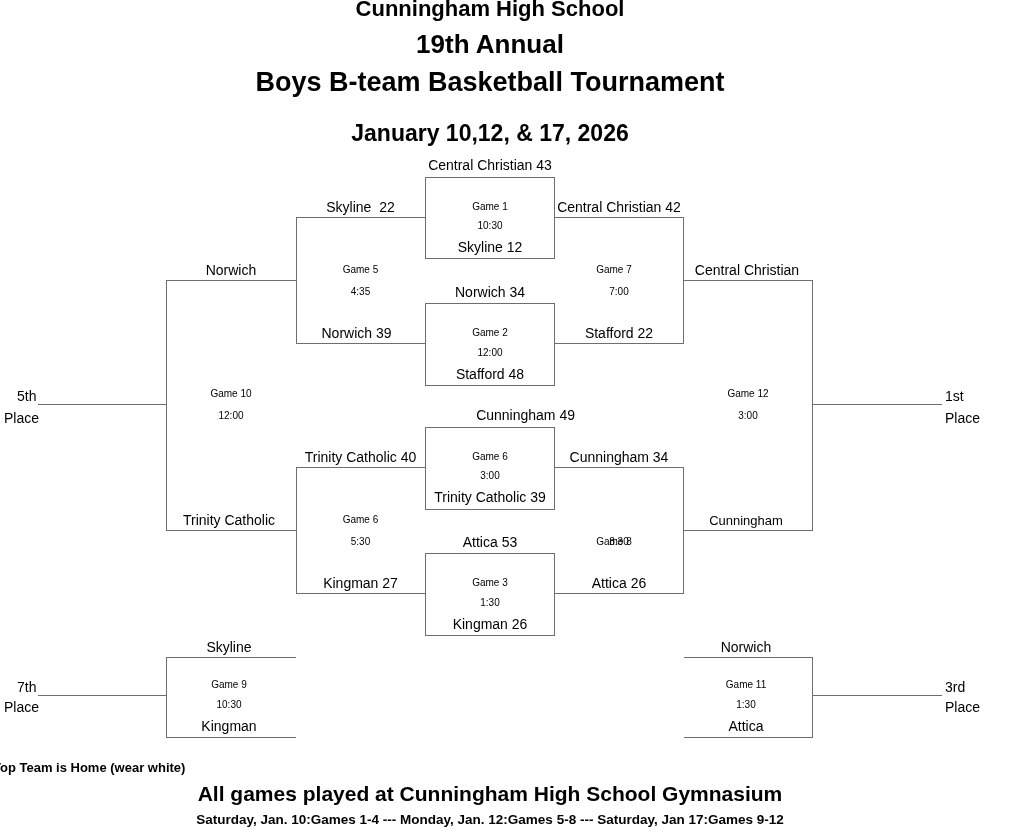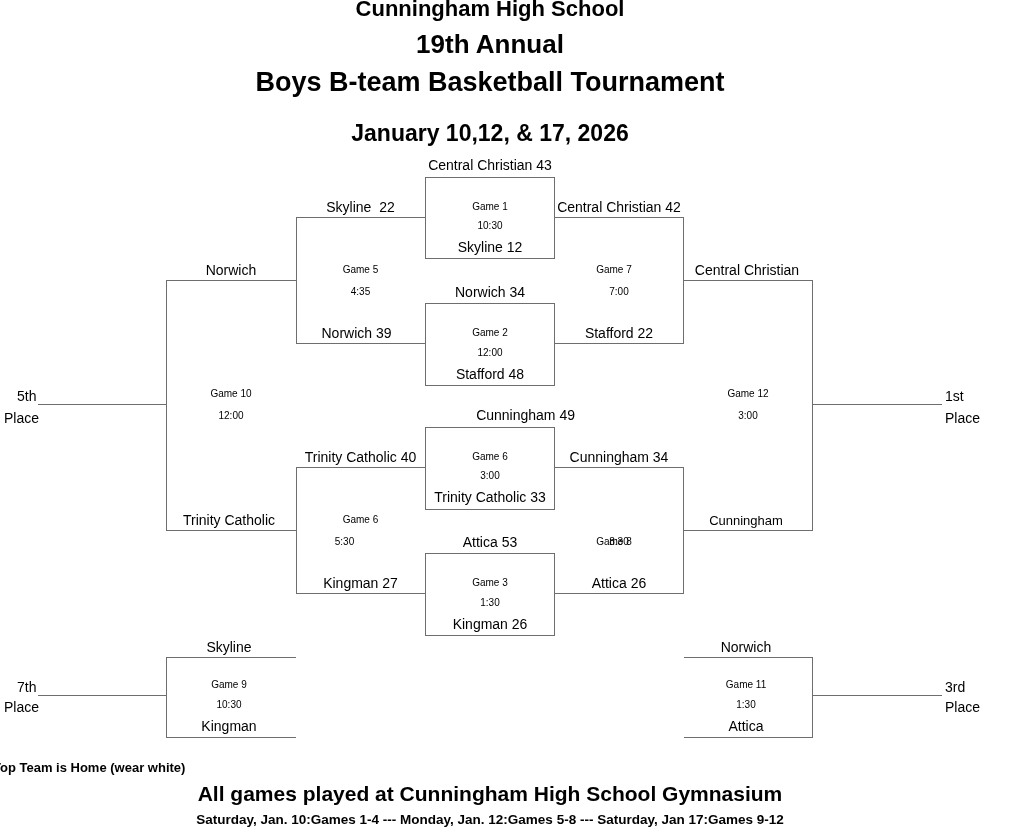--- a/index.html
+++ b/index.html
@@ -32,21 +32,21 @@
 <div class="team" style="left:405px;width:170px;top:284px;">Norwich 34</div>
 <div class="box" style="left:425px;top:303px;width:130px;height:83px;"></div>
 <div class="game" style="left:425px;width:130px;top:327px;">Game 2</div>
 <div class="game" style="left:425px;width:130px;top:347px;">12:00</div>
 <div class="team" style="left:425px;width:130px;top:366px;">Stafford 48</div>
 
 <div class="team" style="left:405px;width:170px;top:407px;text-align:right;">Cunningham 49</div>
 <div class="box" style="left:425px;top:427px;width:130px;height:83px;"></div>
 <div class="game" style="left:425px;width:130px;top:451px;">Game 6</div>
 <div class="game" style="left:425px;width:130px;top:470px;">3:00</div>
-<div class="team" style="left:410px;width:160px;top:489px;">Trinity Catholic 33</div>
+<div class="team" style="left:410px;width:160px;top:489px;">Trinity Catholic 39</div>
 
 <div class="team" style="left:405px;width:170px;top:534px;">Attica 53</div>
 <div class="box" style="left:425px;top:553px;width:130px;height:83px;"></div>
 <div class="game" style="left:425px;width:130px;top:577px;">Game 3</div>
 <div class="game" style="left:425px;width:130px;top:597px;">1:30</div>
 <div class="team" style="left:425px;width:130px;top:616px;">Kingman 26</div>
 
 <div class="line h" style="left:296px;top:217px;width:129px;"></div>
 <div class="line h" style="left:296px;top:343px;width:129px;"></div>
 <div class="line v" style="left:296px;top:217px;height:127px;"></div>
@@ -61,21 +61,21 @@
 <div class="team" style="left:544px;width:150px;top:199px;">Central Christian 42</div>
 <div class="game" style="left:554px;width:120px;top:264px;">Game 7</div>
 <div class="game" style="left:554px;width:130px;top:286px;">7:00</div>
 <div class="team" style="left:554px;width:130px;top:325px;">Stafford 22</div>
 
 <div class="line h" style="left:296px;top:467px;width:129px;"></div>
 <div class="line h" style="left:296px;top:593px;width:129px;"></div>
 <div class="line v" style="left:296px;top:467px;height:127px;"></div>
 <div class="team" style="left:286px;width:149px;top:449px;">Trinity Catholic 40</div>
 <div class="game" style="left:296px;width:129px;top:514px;">Game 6</div>
-<div class="game" style="left:280px;width:129px;top:536px;">5:30</div>
+<div class="game" style="left:296px;width:129px;top:536px;">5:30</div>
 <div class="team" style="left:296px;width:129px;top:575px;">Kingman 27</div>
 
 <div class="line h" style="left:554px;top:467px;width:130px;"></div>
 <div class="line h" style="left:554px;top:593px;width:130px;"></div>
 <div class="line v" style="left:683px;top:467px;height:127px;"></div>
 <div class="team" style="left:554px;width:130px;top:449px;">Cunningham 34</div>
 <div class="game" style="left:554px;width:120px;top:536px;">Game 8</div>
 <div class="game" style="left:554px;width:130px;top:536px;">8:30</div>
 <div class="team" style="left:554px;width:130px;top:575px;">Attica 26</div>
 

